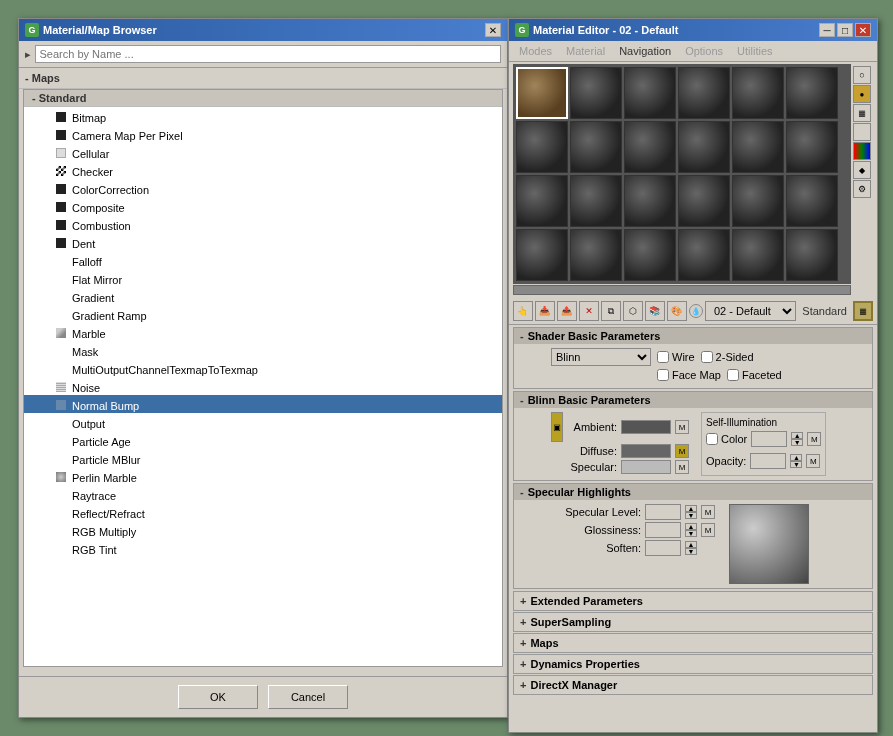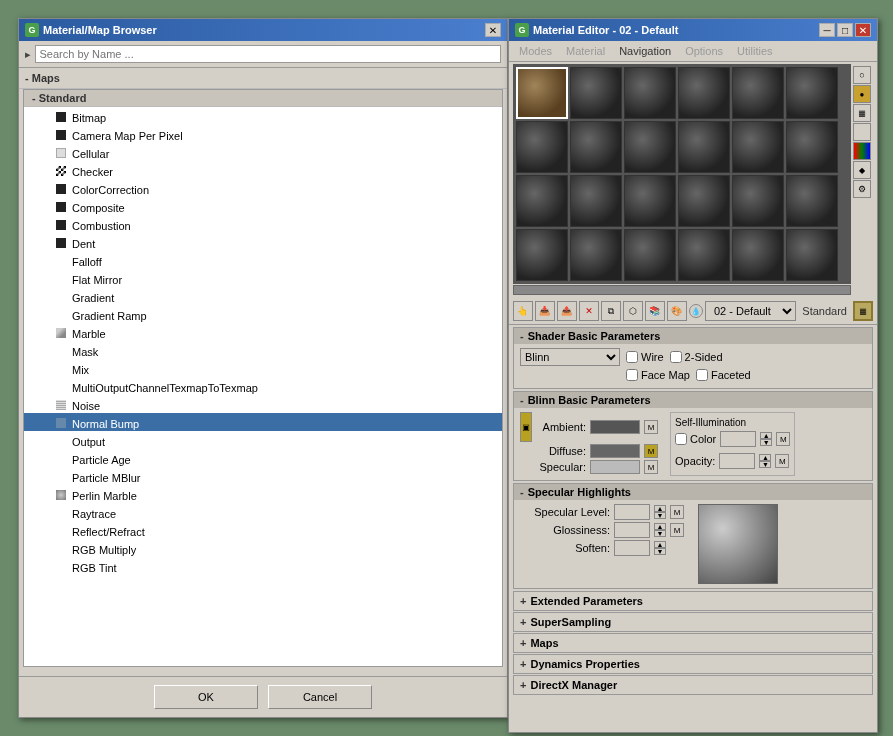--- a/index.html
+++ b/index.html
@@ -184,21 +184,21 @@
       left: 0;
       right: 0;
       padding: 8px;
       background: #d4d0c8;
       border-top: 1px solid #999;
       display: flex;
       justify-content: center;
       gap: 10px;
     }
     .dialog-btn {
-      width: 104px;
+      width: 80px;
       height: 24px;
       background: #d4d0c8;
       border: 1px solid #888;
       border-top-color: #fff;
       border-left-color: #fff;
       cursor: pointer;
       font-size: 11px;
       display: flex;
       align-items: center;
       justify-content: center;
@@ -317,20 +317,21 @@
       display: flex;
       align-items: center;
       gap: 4px;
     }
     .panel-header .minus {
       color: #333;
       font-weight: bold;
     }
     .panel-content {
       padding: 4px 6px;
+      margin-left: 31px;
     }
 
     
     .shader-row {
       display: flex;
       align-items: center;
       gap: 6px;
       margin-bottom: 3px;
     }
     .shader-select {
@@ -560,24 +561,20 @@
     </div>
     <div class="tree-item">
       <div class="item-icon">
           <div class="icon-marble"></div>
         </div>
       <span>Marble</span>
     </div>
     <div class="tree-item">
       <div class="item-icon"></div>
       <span>Mask</span>
-    </div>
-    <div class="tree-item">
-      <div class="item-icon"></div>
-      <span>Mix</span>
     </div>
     <div class="tree-item">
       <div class="item-icon"></div>
       <span>MultiOutputChannelTexmapToTexmap</span>
     </div>
     <div class="tree-item">
       <div class="item-icon">
           <div class="icon-noise"></div>
         </div>
       <span>Noise</span>

